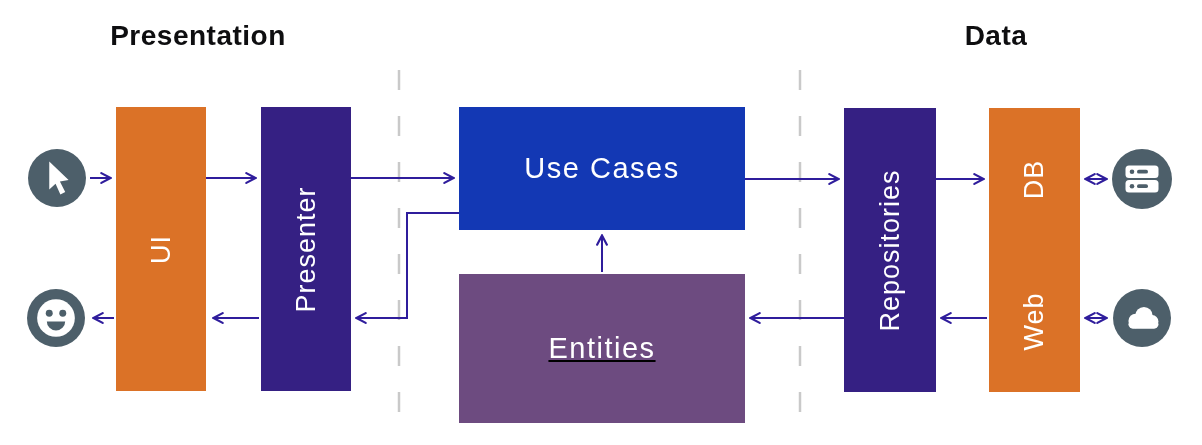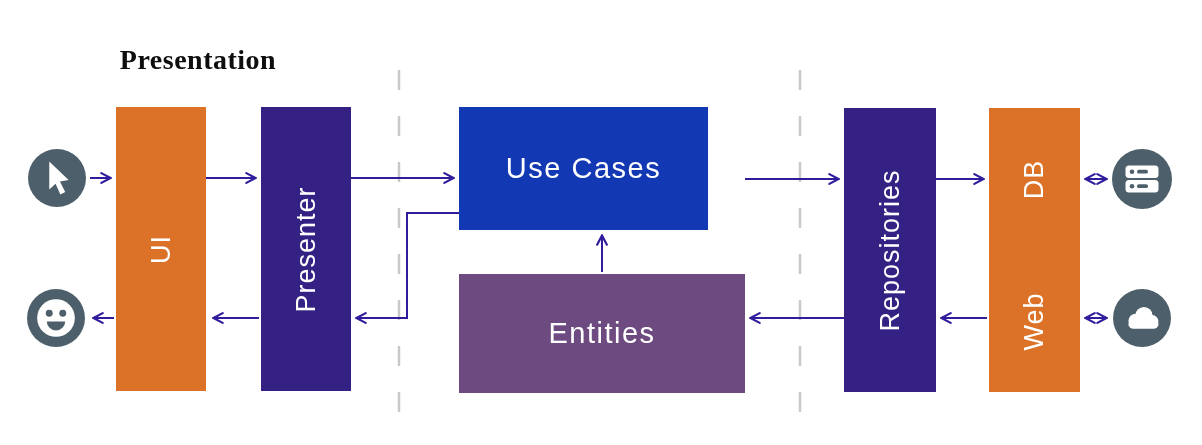--- a/index.html
+++ b/index.html
@@ -2,32 +2,32 @@
 <html style="--orange: #db7227; --indigo-box: #352083; --blue-box: #1338b4; --muted-purple-box: #6d4b80; --arrow: #2f1d9c; --icon-slate: #4d5f6a; --divider: #c9c9c9; --heading-text: #0e0e10; --box-text: #ffffff;"><head>
 <meta charset="utf-8">
 <title>Architecture Diagram</title>
 <style>
   html,body { margin:0; padding:0; background:#ffffff; }
   #canvas {
     position:relative; width:1202px; height:445px; background:#ffffff;
     font-family:"Liberation Sans","DejaVu Sans",sans-serif; overflow:hidden;
   }
   .hdr {
-    position:absolute; top:44px; width:300px; text-align:center;
-    font-size:28px; font-weight:bold; letter-spacing:0.5px; color:#0e0e10;font-family:Liberation Serif, serif;
+    position:absolute; top:20px; width:300px; text-align:center;
+    font-size:28px; font-weight:bold; letter-spacing:0.5px; color:#0e0e10;
   }
   #hdr-presentation { left:48px; }
   #hdr-domain { left:446px; }
   #hdr-data { left:846px; }
 
   .box { position:absolute; display:flex; align-items:center; justify-content:center; }
   .box-ui           { left:116px; top:107px; width:90px;  height:284px; background:var(--orange,#db7227); }
   .box-presenter    { left:261px; top:107px; width:90px;  height:284px; background:var(--indigo-box,#352083); }
-  .box-use-cases    { left:459px; top:107px; width:249px; height:123px; background:var(--blue-box,#1338b4); }
-  .box-entities     { left:459px; top:274px; width:286px; height:119px; background:var(--muted-purple-box,#6d4b80); }
+  .box-use-cases    { left:459px; top:107px; width:286px; height:123px; background:var(--blue-box,#1338b4); }
+  .box-entities     { left:459px; top:274px; width:286px; height:149px; background:var(--muted-purple-box,#6d4b80);text-decoration:underline; }
   .box-repositories { left:844px; top:108px; width:92px;  height:284px; background:var(--indigo-box,#352083); }
   .box-data-sources { left:989px; top:108px; width:91px;  height:284px; background:var(--orange,#db7227);
                       flex-direction:column; align-items:stretch; }
   .half { flex:1; display:flex; align-items:center; justify-content:center; }
 
   .hlabel { color:#ffffff; font-size:29px; letter-spacing:1.5px; white-space:nowrap; }
   .vlabel { color:#ffffff; font-size:27px; letter-spacing:1px; white-space:nowrap;
             transform:rotate(-90deg); }
 
   .icon { position:absolute; width:58px; height:58px; }
@@ -39,20 +39,21 @@
   #wires { position:absolute; left:0; top:0; width:1202px; height:445px; pointer-events:none; }
   .arrow   { stroke:var(--arrow,#2f1d9c); stroke-width:2; fill:none; }
   .divider { stroke:var(--divider,#c9c9c9); stroke-width:2.5; fill:none; stroke-dasharray:20 26; }
 </style>
 </head>
 <body>
 
 <div id="canvas">
 
   <div id="hdr-presentation" class="hdr">Presentation</div>
+  <div id="hdr-data" class="hdr">Data</div>
 
   <div class="box box-ui">
     <span class="vlabel">UI</span>
   </div>
 
   <div class="box box-presenter">
     <span class="vlabel">Presenter</span>
   </div>
 
   <div class="box box-use-cases">

